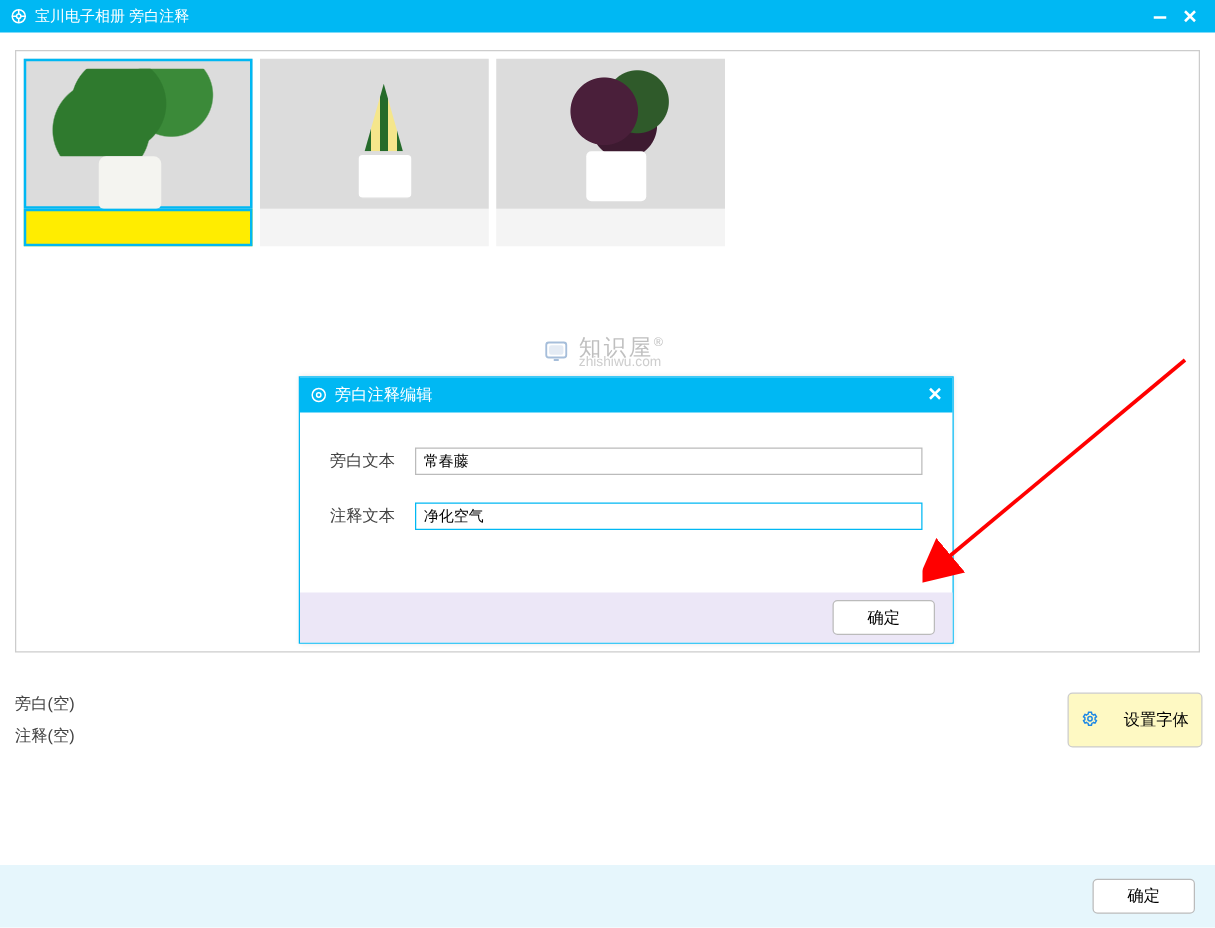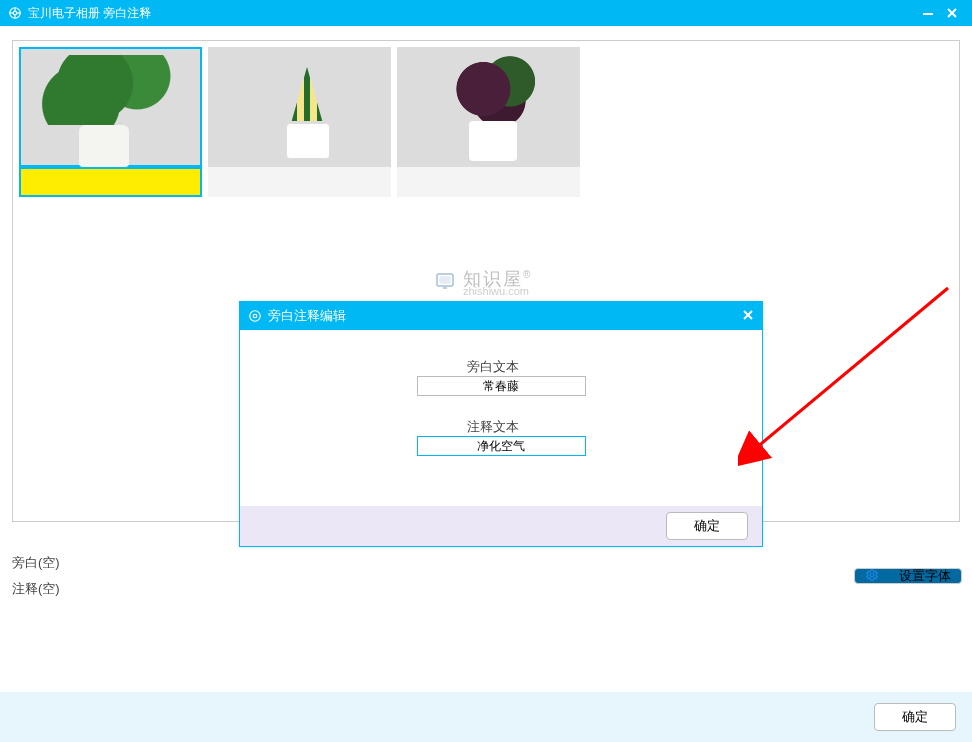--- a/index.html
+++ b/index.html
@@ -25,35 +25,35 @@
   .plant2 { background:#f3f3f3; position:relative; overflow:hidden;}
   .plant2::after{content:"";position:absolute;left:78px;bottom:8px;width:42px;height:34px;background:#fff;border:1px solid #ddd;border-radius:4px;}
   .plant2::before{content:"";position:absolute;left:82px;bottom:40px;width:34px;height:60px;background:linear-gradient(90deg,#256b2a 0 20%,#f5e68b 20% 40%,#256b2a 40% 60%,#f5e68b 60% 80%,#256b2a 80% 100%);clip-path:polygon(50% 0,95% 90%,5% 90%);}
   .plant3 { background:#c77f7a; position:relative; overflow:hidden;}
   .plant3::after{content:"";position:absolute;left:72px;bottom:6px;width:48px;height:40px;background:#fff;border-radius:4px;}
   .plant3::before{content:"";position:absolute;left:44px;top:4px;width:106px;height:76px;background:radial-gradient(circle at 40% 50%,#4a1f3a 0 36%,transparent 37%),radial-gradient(circle at 65% 40%,#2f5a2a 0 30%,transparent 31%),radial-gradient(circle at 55% 65%,#3d1a30 0 34%,transparent 35%);}
 
   .info-rows { margin: 28px 10px 0 12px; display:flex; align-items:center; }
   .info-rows .col { flex:1; }
   .info-rows .label { color:#444; font-size:13px; line-height:26px; }
-  .btn-outline { border:1px solid #ccc; background:#0369a1; border-radius:4px; padding:4px 10px; display:inline-flex; align-items:center; gap:20px; font-size:13px; cursor:pointer; height:16px;}
+  .btn-outline { border:1px solid #ccc; background:#fef9c3; border-radius:4px; padding:4px 10px; display:inline-flex; align-items:center; gap:20px; font-size:13px; cursor:pointer; height:44px;}
   .btn-outline svg{width:14px;height:14px;}
 
   .bottom-bar { position:absolute; left:0; right:0; bottom:0; height:50px; background:#e6f6fc; display:flex; align-items:center; justify-content:flex-end; padding-right:16px;}
   .btn-main { border:1px solid #bbb; background:#fff; border-radius:4px; width:82px; height:28px; font-size:13px; cursor:pointer; }
 
   
   .modal { position:absolute; left:226px; top:260px; width:524px; border:1px solid #00b8f3; background:#fff; box-shadow:0 0 4px rgba(0,0,0,.1); }
   .modal .mtitle { height:28px; background:#00b8f3; color:#fff; display:flex; align-items:center; padding:0 8px; font-size:13px; }
   .modal .mtitle .spacer{flex:1;}
   .modal .mtitle .close{cursor:pointer; font-size:14px; color:#fff; font-weight:bold;}
   .modal .mbody{ padding:28px 24px 28px 24px; }
-  .mrow{ display:flex; align-items:center; margin-bottom:22px;flex-direction:column; }
+  .mrow{ display:flex; align-items:center; margin-bottom:22px; }
   .mrow .ml{ width:68px; color:#444; font-size:13px; text-align:left;}
-  .mrow input{ flex:1; height:22px; border:1px solid #bbb; padding:2px 6px; font-size:12px; outline:none;text-align:center; }
+  .mrow input{ flex:1; height:22px; border:1px solid #bbb; padding:2px 6px; font-size:12px; outline:none; }
   .mrow.active input{ border:1px solid #00b8f3; }
   .modal .mfoot{ background:#ece7f7; height:40px; display:flex; align-items:center; justify-content:flex-end; padding-right:14px; }
 
   
   .arrow{ position:absolute; pointer-events:none; }
 
   
   .wm{ position:absolute; left:420px; top:228px; color:#b9b9b9; font-size:12px; display:flex; gap:6px; opacity:.9; z-index:5;}
   .wm svg{width:24px;height:24px;}
   .wm .txt{display:flex;flex-direction:column;line-height:12px;}

